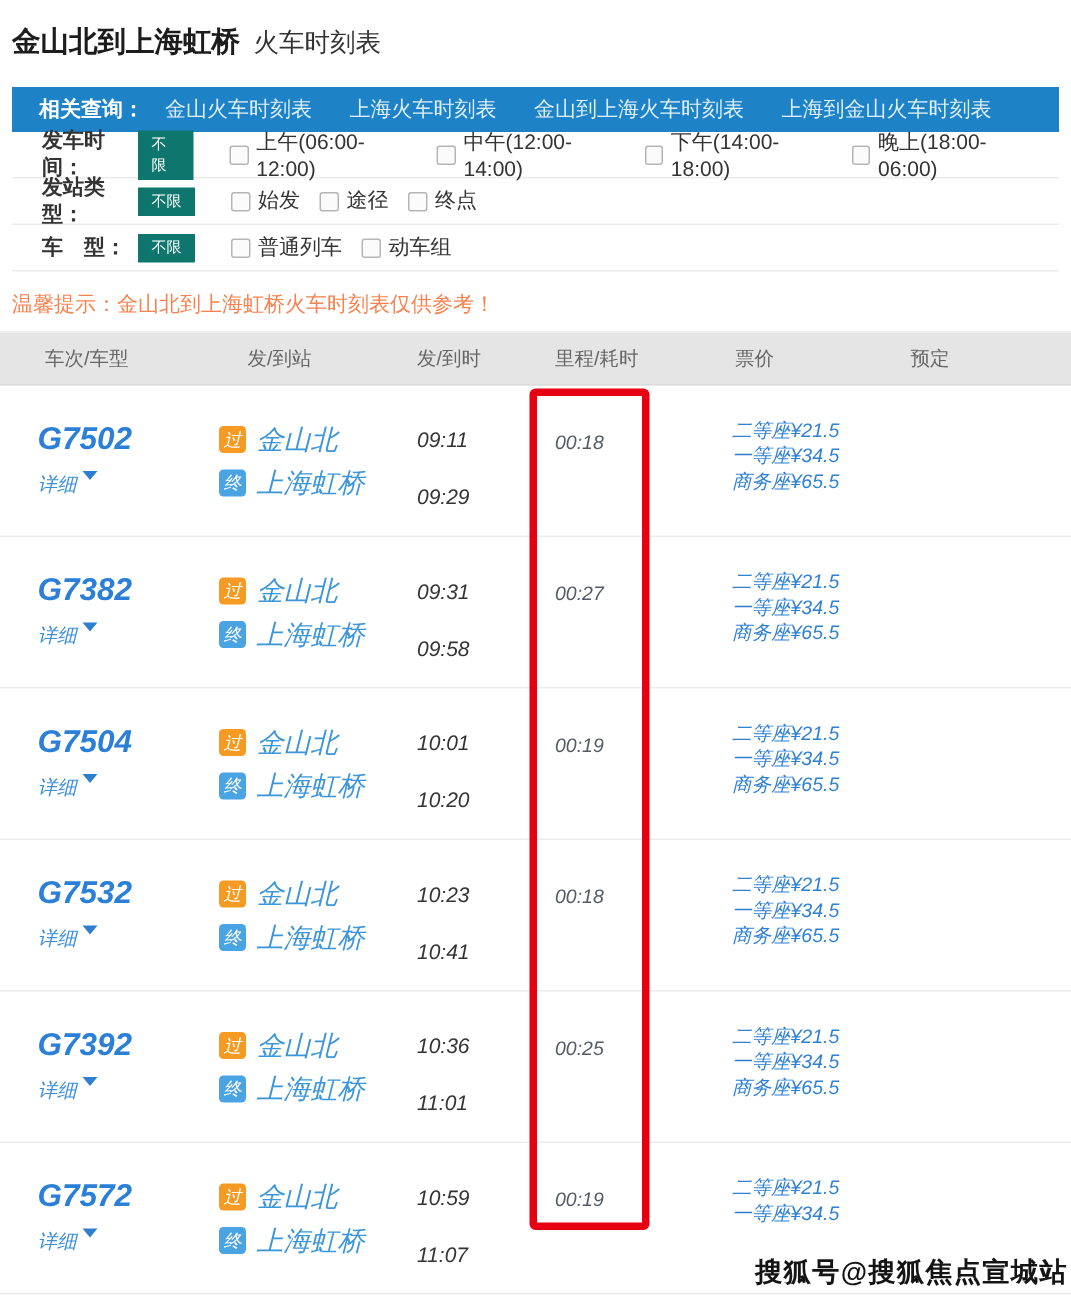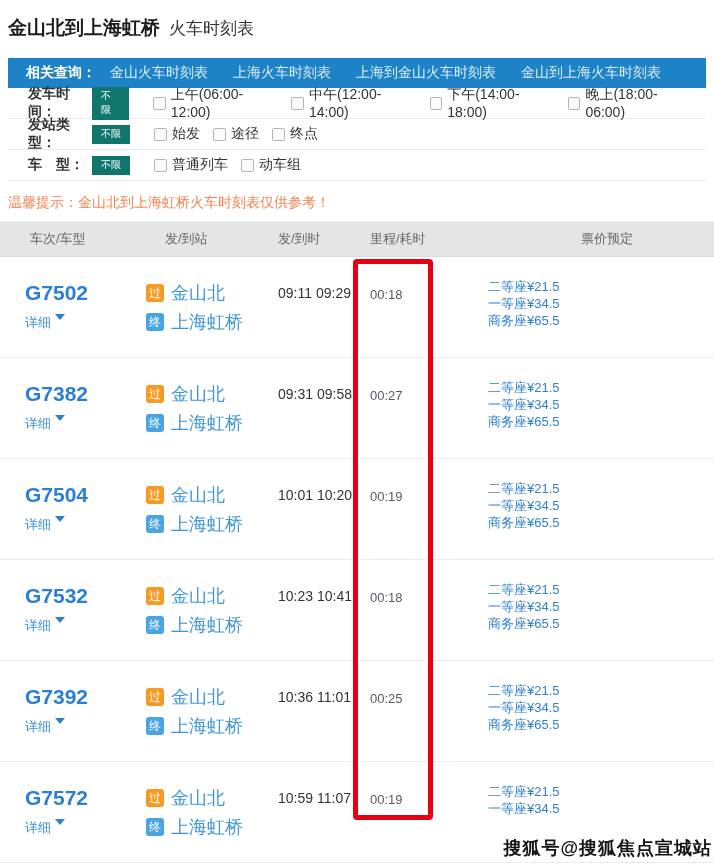--- a/index.html
+++ b/index.html
@@ -27,36 +27,36 @@
         background:#fbfbfb; margin-right:5px; }
 
   
   .notice { padding:13px 8px 0; height:40px; color:#f7824f; font-size:14px; }
 
   
   .grid6 { display:grid; grid-template-columns:146px 132px 90px 120px 119px auto; }
   .thead { height:36px; background:#e5e5e5; border-bottom:1px solid #dcdcdc; border-top:1px solid #ededed;
            align-items:center; color:#666; font-size:13px; }
   .thead .h1 { padding-left:30px; } .thead .h2 { padding-left:19px; }
-  .thead .h4 { padding-left:2px; }  .thead .h5 { padding-left:2px;text-align:right; }
-
-  .trow { height:101px; border-bottom:1px solid #ececec; }
+  .thead .h4 { padding-left:2px; }  .thead .h5 { padding-left:2px; }
+
+  .trow { height:101px; border-bottom:1px solid #ececec;font-style:italic; }
   .c1 { padding:24px 0 0 25px; }
   .train-no { font-size:21px; font-weight:bold; color:#2b7fd6; text-decoration:none; cursor:pointer; display:inline-block; }
   .detail { margin-top:9px; font-size:13px; color:#3a8fd9; cursor:pointer; display:flex; }
   .caret { display:inline-block; margin-left:4px; width:0; height:0; border-left:5px solid transparent;
            border-right:5px solid transparent; border-top:6px solid #2f7fd1; }
   .c2 { padding-top:27px; display:flex; flex-direction:column; gap:11px; }
   .stline { display:flex; align-items:center; height:18px; }
   .badge { display:inline-block; width:18px; height:18px; border-radius:3px; color:#fff; font-size:12px;
            line-height:18px; text-align:center; margin-right:7px; flex:none; }
   .badge.orange { background:#f59a23; }
   .badge.blue   { background:#4aa3e3; }
   .stname { color:#3e96da; font-size:18px; text-decoration:none; cursor:pointer; }
-  .c3 { padding-top:27px; display:flex; flex-direction:row; gap:4px; font-size:14px; color:#333; }
+  .c3 { padding-top:27px; display:flex; flex-direction:column; gap:20px; font-size:14px; color:#333; }
   .c3 div { height:18px; line-height:18px; }
   .c4 { padding:30px 0 0 2px; font-size:13px; color:#555b66; }
   .c5 { padding-top:21px; font-size:13px; color:#2f81d4; line-height:17px; }
 
   
   .redbox { position:absolute; left:353px; top:259px; width:80px; height:561px;
             border:5px solid #e60012; border-radius:4px; pointer-events:none; }
 
   
   .watermark { position:absolute; top:836px; right:2px; font-size:18px; font-weight:bold; color:#141414;
@@ -68,22 +68,22 @@
 <div class="page">
 
   <div class="titlebar">
     <span class="title-main">金山北到上海虹桥</span><span class="title-sub">火车时刻表</span>
   </div>
 
   <div class="relbar">
     <span class="rlabel">相关查询：</span>
     <a>金山火车时刻表</a>
     <a>上海火车时刻表</a>
+    <a>金山到上海火车时刻表</a>
     <a>上海到金山火车时刻表</a>
-    <a>金山到上海火车时刻表</a>
   </div>
 
   <div class="filters">
 
     <div class="frow">
       <span class="flabel">发车时间：</span>
       <span class="btn-bx">不限</span>
       <span class="fopt">
           <span class="cb"></span>
           <span>上午(06:00-12:00)</span>

